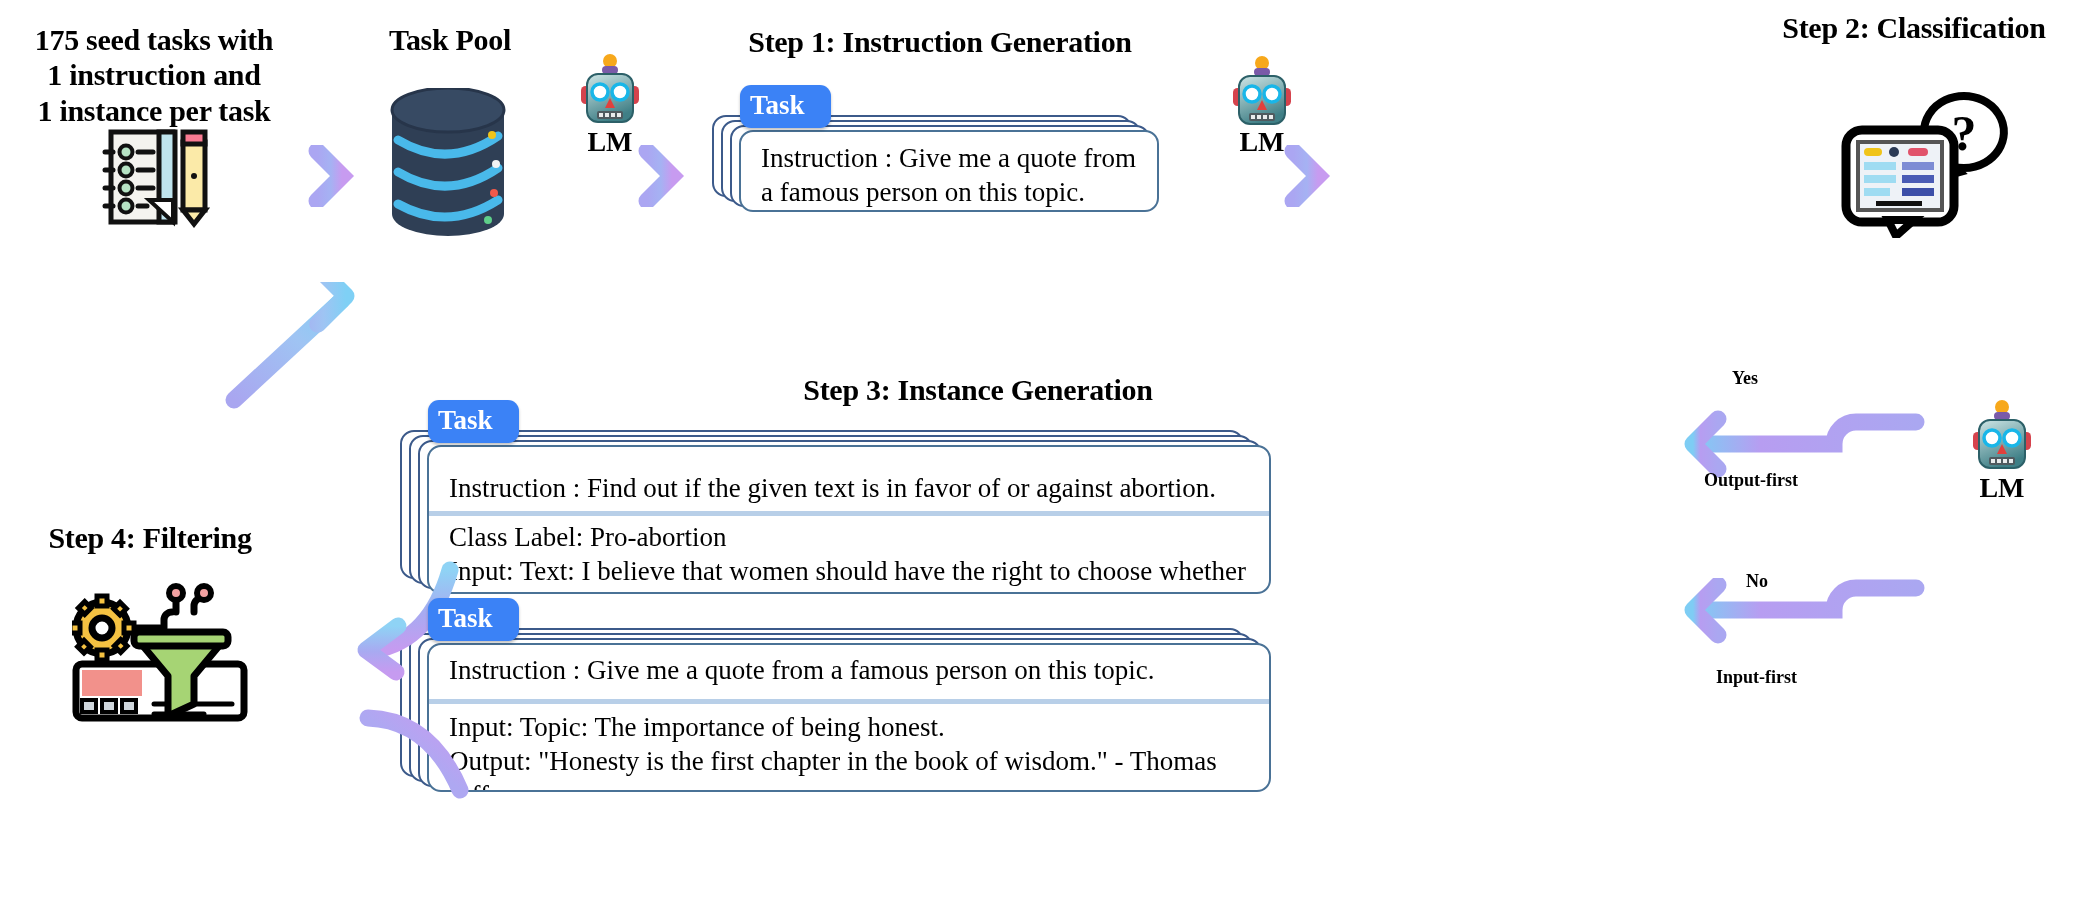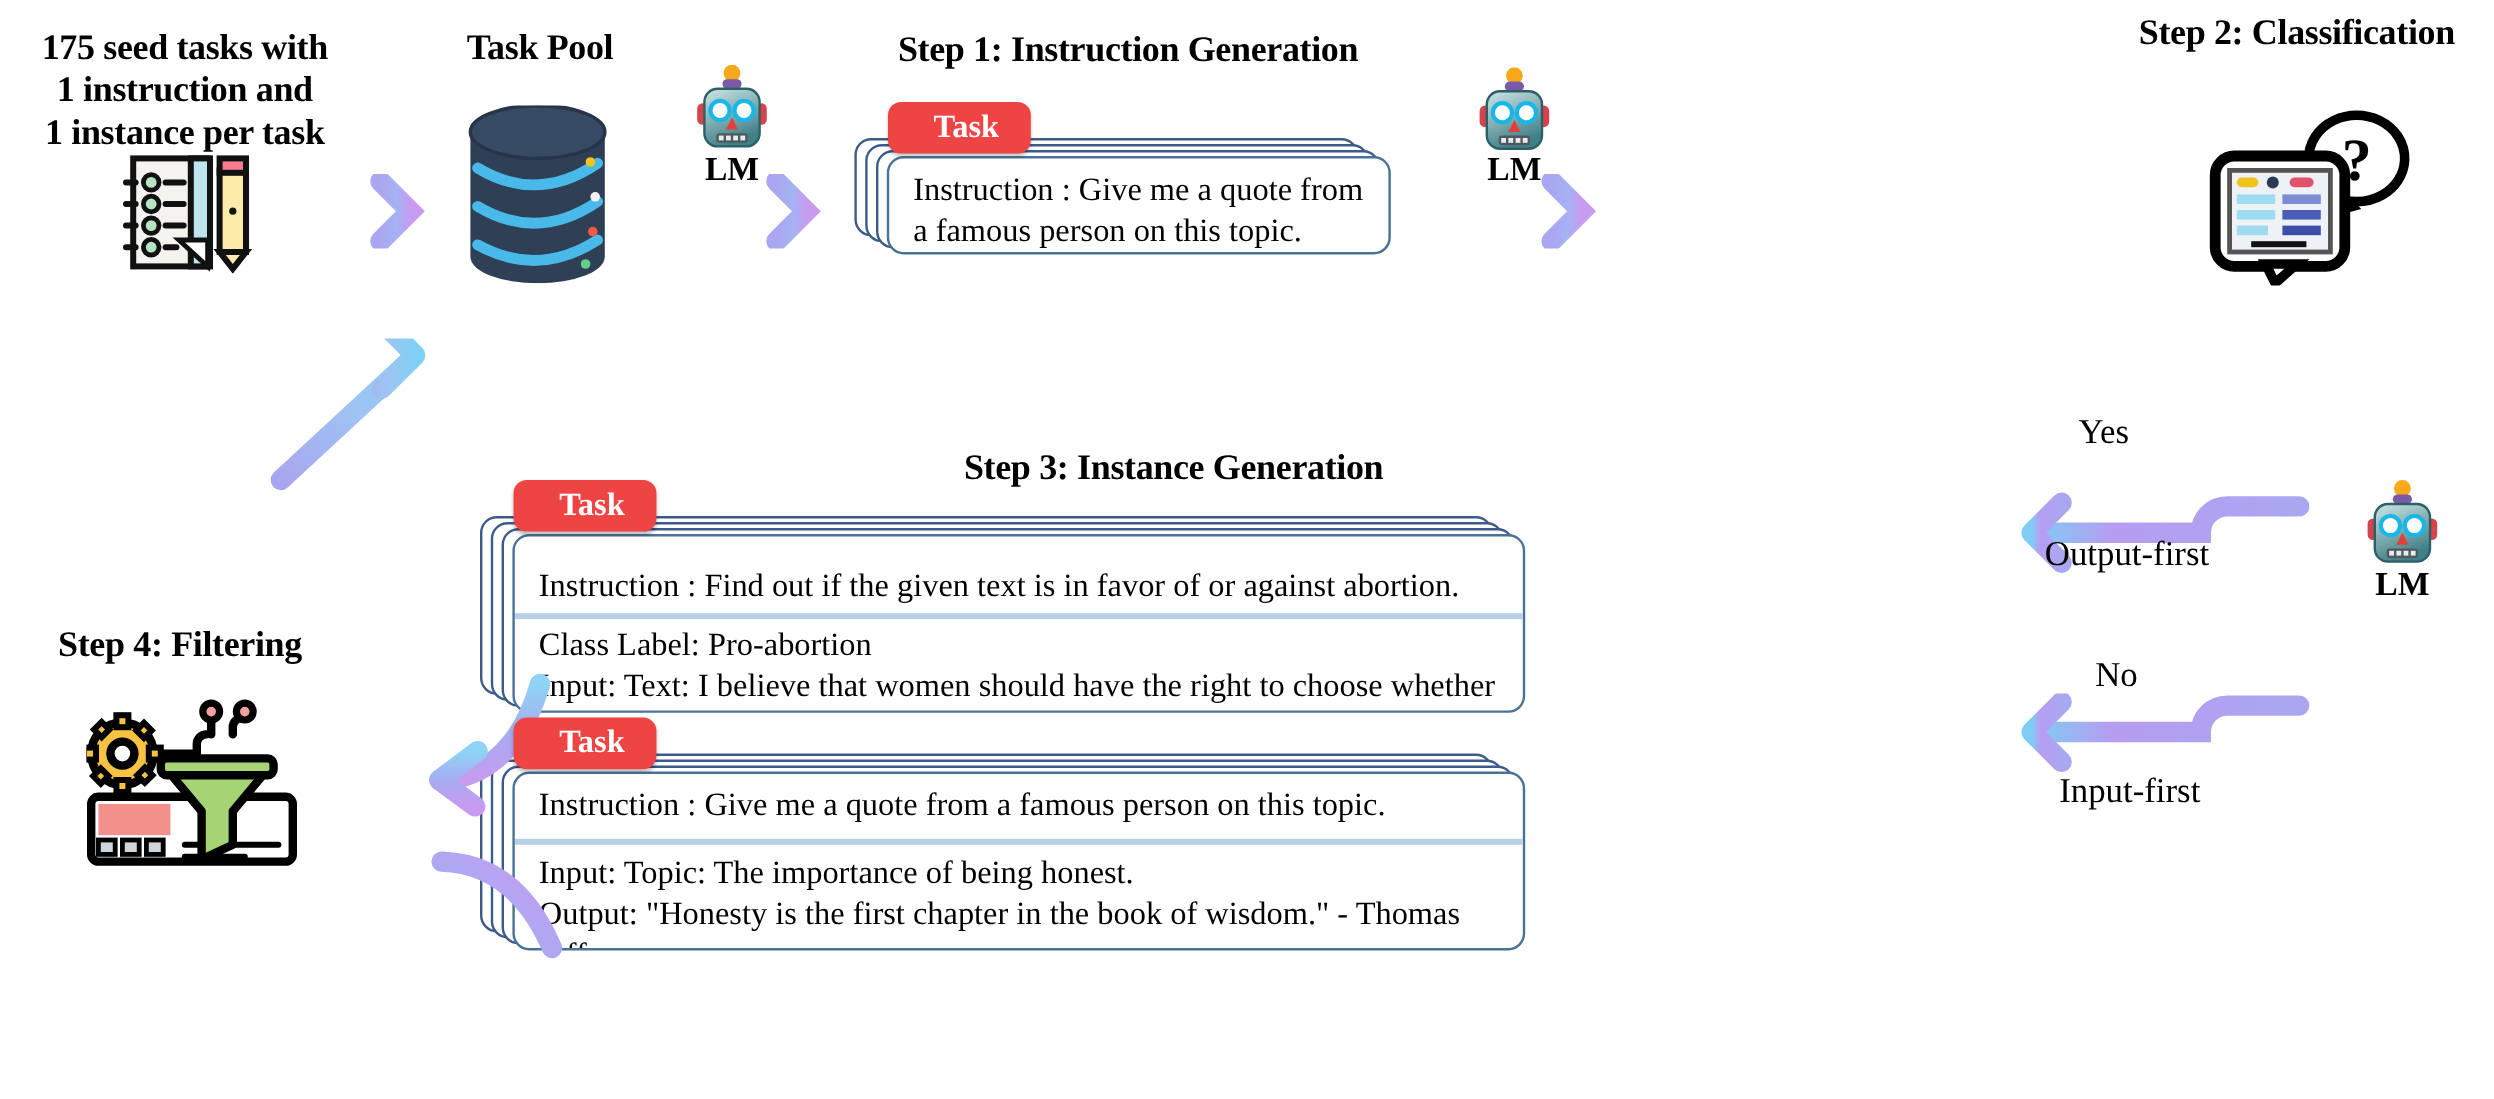--- a/index.html
+++ b/index.html
@@ -1,32 +1,32 @@
 <!DOCTYPE html>
 <html><head>
 <meta charset="utf-8">
 <style>
   html,body{margin:0;padding:0;background:#fff;}
   body{width:2078px;height:916px;position:relative;overflow:hidden;
        font-family:"Liberation Serif","DejaVu Serif",serif;color:#000;}
   .abs{position:absolute;}
   .hdr{font-weight:bold;font-size:30px;line-height:1.18;text-align:center;letter-spacing:-0.3px;}
-  .lbl{font-weight:normal;font-size:29px;}
+  .lbl{font-weight:bold;font-size:18px;margin-top:24px;}
   .lm-label{font-weight:bold;font-size:28px;text-align:center;}
 
   
   .stack{position:absolute;}
   .stack .sheet{position:absolute;border:2.5px solid #3c5a8a;border-radius:14px;background:#fff;}
   .stack .sheet.s1{left:0;top:0;}
   .stack .sheet.s2{left:9px;top:5px;}
   .stack .sheet.s3{left:18px;top:10px;}
   .stack .front{position:absolute;border:2.5px solid #4a7296;border-radius:14px;background:#fff;
                 left:27px;top:15px;overflow:hidden;}
-  .tasktab{position:absolute;background:#ef4444;color:#fff;border-radius:11px;
-           font-weight:bold;font-size:27px;padding:5px 26px 7px 38px;z-index:6;
+  .tasktab{position:absolute;background:#3b82f6;color:#fff;border-radius:11px;
+           font-weight:bold;font-size:27px;padding:5px 26px 7px 10px;z-index:6;
            box-shadow:0 2px 3px rgba(0,0,0,.25);}
   .divider{height:5px;background:#b8cfe8;width:100%;}
   .cardtext{font-size:27px;line-height:1.26;padding:6px 16px 6px 20px;}
   .cardtext b{font-weight:normal;}
   
   .icon-wrap{position:absolute;}
 </style>
 </head>
 <body>
 

